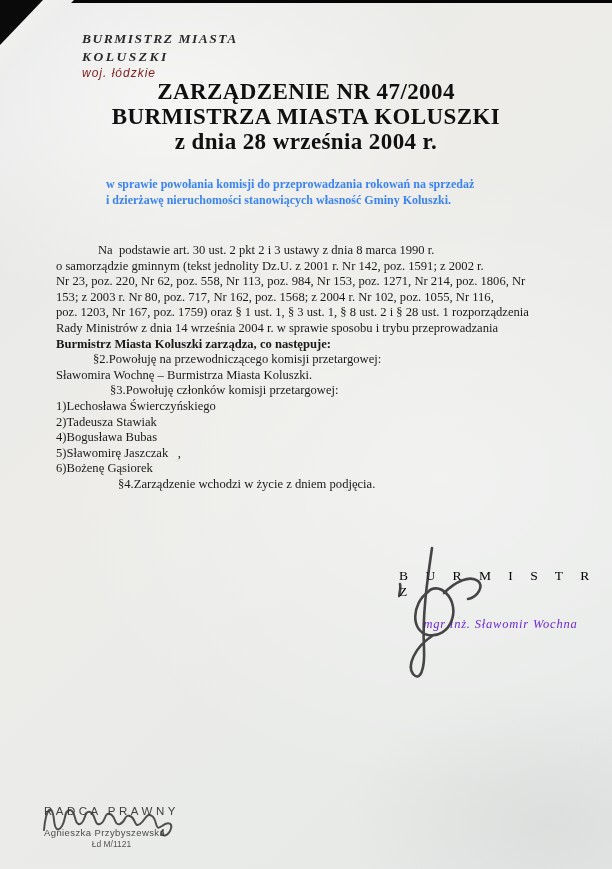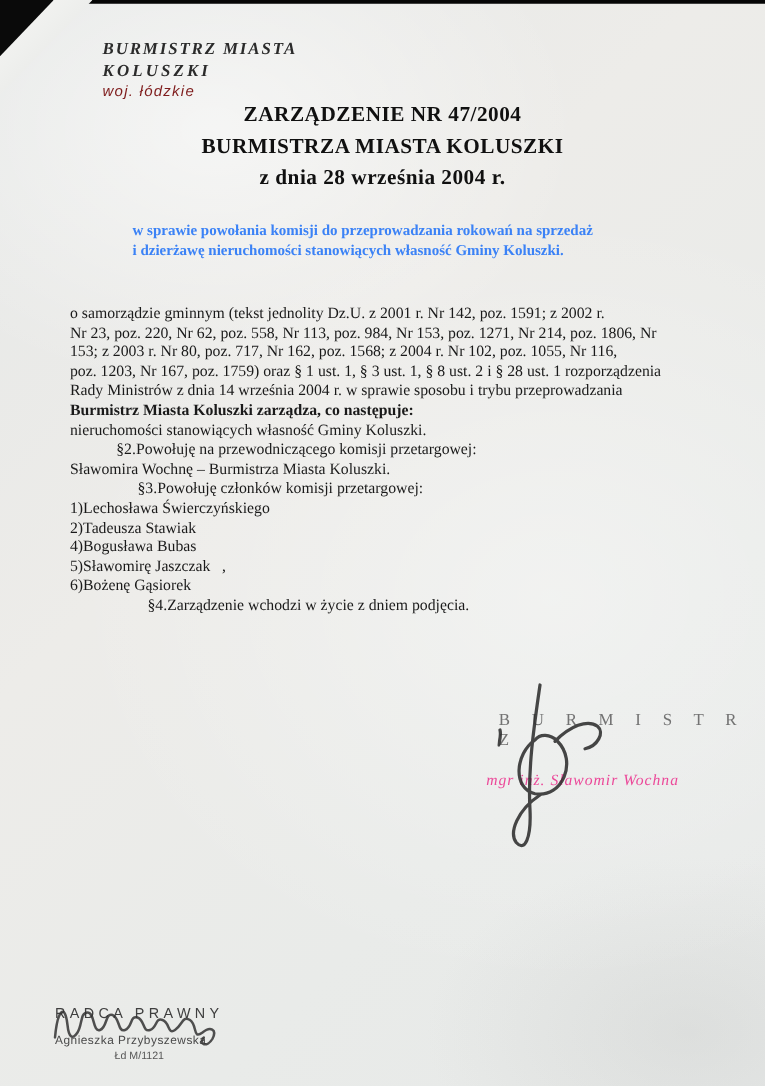--- a/index.html
+++ b/index.html
@@ -18,35 +18,35 @@
     clip-path:polygon(0 0,100% 0,0 100%);}
   .corner-black{position:absolute;top:0;left:0;width:43px;height:45px;background:#0a0a0a;
     clip-path:polygon(0 0,100% 0,0 100%);}
 
   .issuer{position:absolute;top:32px;left:82px;line-height:1;font-style:italic;}
   .issuer .l1{font-weight:bold;font-size:13.5px;letter-spacing:1.5px;color:#2b2b2b;}
   .issuer .l2{font-weight:bold;font-size:13.5px;letter-spacing:2.5px;color:#2b2b2b;margin-top:4px;}
   .issuer .l3{font-family:"Liberation Sans",sans-serif;font-size:12px;color:#7f1d1d;margin-top:4px;letter-spacing:1px;}
 
   .doc-title{position:absolute;top:79px;left:0;width:612px;text-align:center;
-    font-weight:bold;font-size:17px;line-height:25px;letter-spacing:0.4px;color:#101010;}
+    font-weight:bold;font-size:23px;line-height:25px;letter-spacing:0.4px;color:#101010;}
 
   .subject{position:absolute;top:176px;left:106px;font-weight:bold;font-size:12px;line-height:16px;color:#3b82f6;}
 
   .doc-body{position:absolute;top:243px;left:56px;width:512px;font-size:12.6px;line-height:15.6px;color:#1a1a1a;}
   .line{white-space:pre;}
   .ind1{padding-left:42px;}
   .ind-s{padding-left:37px;}
   .ind-s3{padding-left:54px;}
   .ind-s4{padding-left:62px;}
   .bold{font-weight:bold;}
 
   .mayor-stamp{position:absolute;top:568px;left:399px;color:#3c3c3c;}
-  .mayor-stamp .mt{font-size:13.5px;letter-spacing:7px;color:#737373;}
-  .mayor-stamp .mn{font-style:italic;font-size:12.5px;color:#ec4899;margin-top:17px;margin-left:-10px;letter-spacing:0.8px;white-space:pre;}
+  .mayor-stamp .mt{font-size:13.5px;letter-spacing:7px;color:#000000;}
+  .mayor-stamp .mn{font-style:italic;font-size:12.5px;color:#6d28d9;margin-top:17px;margin-left:-10px;letter-spacing:0.8px;white-space:pre;text-align:center;}
   .mayor-sign{position:absolute;top:546px;left:398px;}
 
   .counsel-stamp{position:absolute;top:805px;left:44px;color:#454545;font-family:Liberation Sans, sans-serif;}
   .counsel-stamp .ct{font-size:11.5px;letter-spacing:3.5px;color:#3f3f3f;}
   .counsel-stamp .cn{font-size:9.5px;color:#4a4a4a;margin-top:10px;letter-spacing:0.4px;}
   .counsel-stamp .cr{font-size:8.5px;color:#565656;text-align:center;margin-top:1px;}
   .counsel-sign{position:absolute;top:798px;left:38px;}
 </style>
 </head>
 <body>
@@ -66,27 +66,27 @@
   <div>BURMISTRZA MIASTA KOLUSZKI</div>
   <div>z dnia 28 września 2004 r.</div>
 </div>
 
 <div class="subject">
   <div>w sprawie powołania komisji do przeprowadzania rokowań na sprzedaż</div>
   <div>i dzierżawę nieruchomości stanowiących własność Gminy Koluszki.</div>
 </div>
 
 <div class="doc-body">
+  <div class="line ind1">Na  podstawie art. 30 ust. 2 pkt 2 i 3 ustawy z dnia 8 marca 1990 r.</div>
   <div class="line">o samorządzie gminnym (tekst jednolity Dz.U. z 2001 r. Nr 142, poz. 1591; z 2002 r.</div>
   <div class="line">Nr 23, poz. 220, Nr 62, poz. 558, Nr 113, poz. 984, Nr 153, poz. 1271, Nr 214, poz. 1806, Nr</div>
   <div class="line">153; z 2003 r. Nr 80, poz. 717, Nr 162, poz. 1568; z 2004 r. Nr 102, poz. 1055, Nr 116,</div>
   <div class="line">poz. 1203, Nr 167, poz. 1759) oraz § 1 ust. 1, § 3 ust. 1, § 8 ust. 2 i § 28 ust. 1 rozporządzenia</div>
   <div class="line">Rady Ministrów z dnia 14 września 2004 r. w sprawie sposobu i trybu przeprowadzania</div>
   <div class="line bold">Burmistrz Miasta Koluszki zarządza, co następuje:</div>
-  <div class="line">nieruchomości stanowiących własność Gminy Koluszki.</div>
   <div class="line ind-s">§2.Powołuję na przewodniczącego komisji przetargowej:</div>
   <div class="line">Sławomira Wochnę – Burmistrza Miasta Koluszki.</div>
   <div class="line ind-s3">§3.Powołuję członków komisji przetargowej:</div>
   <div class="line">1)Lechosława Świerczyńskiego</div>
   <div class="line">2)Tadeusza Stawiak</div>
   <div class="line">4)Bogusława Bubas</div>
   <div class="line">5)Sławomirę Jaszczak   ,</div>
   <div class="line">6)Bożenę Gąsiorek</div>
   <div class="line ind-s4">§4.Zarządzenie wchodzi w życie z dniem podjęcia.</div>
 </div>

